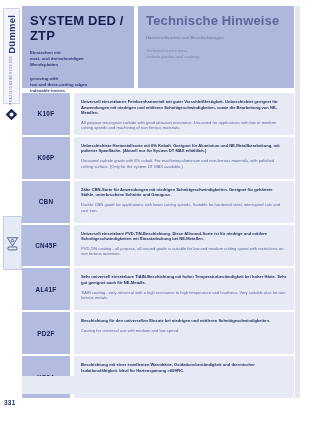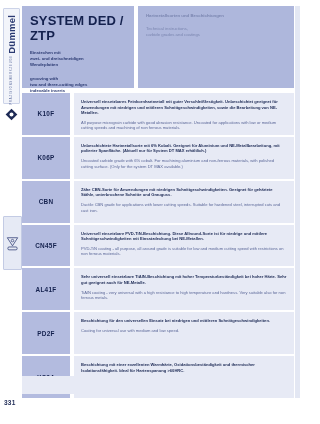--- a/index.html
+++ b/index.html
@@ -201,20 +201,21 @@
         <div class="head-left">
           <p class="head-title">SYSTEM DED / ZTP</p>
           <p class="head-sub" style="white-space:pre-line">Einstechen mit
 zwei- und dreischneidigen
 Wendeplatten</p>
           <p class="head-en" style="white-space:pre-line">grooving with
 two and three-cutting edges
 indexable inserts</p>
         </div>
         <div class="head-right">
+          <p class="head-title light">Technische Hinweise</p>
           <p class="head-sub muted">Hartmetallsorten und Beschichtungen</p>
           <p class="head-en muted" style="white-space:pre-line">Technical instructions,
 carbide grades and coatings</p>
         </div>
       </div>
 
       <div class="table">
           <div class="row">
             <div class="grade">K10F</div>
             <div class="desc">

